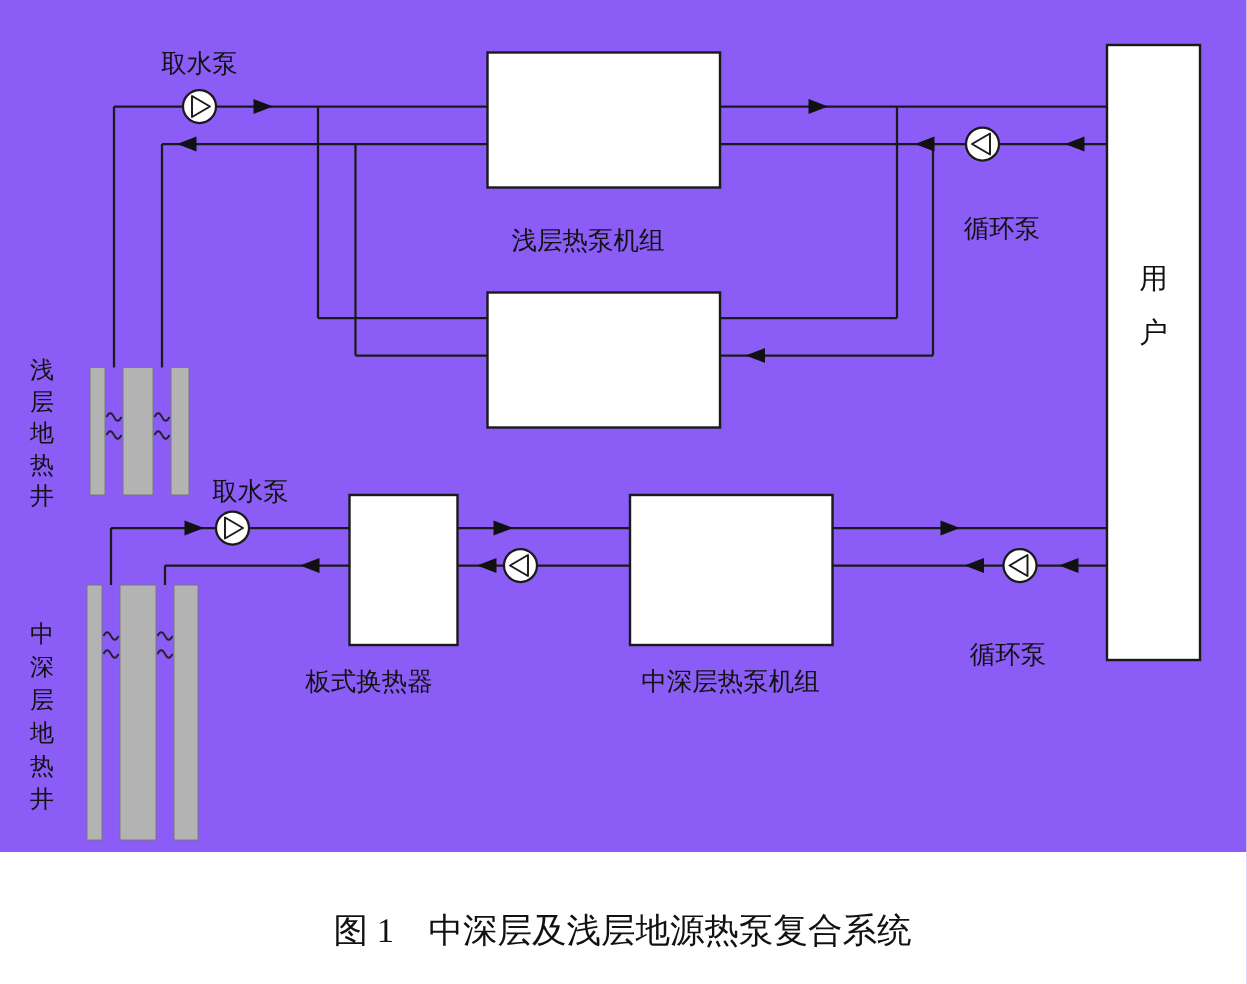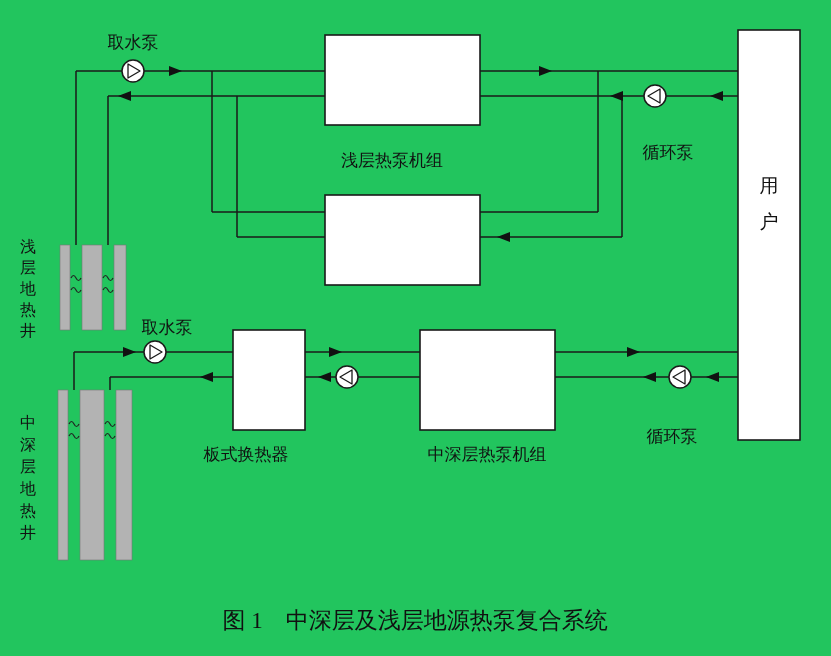--- a/index.html
+++ b/index.html
@@ -6,22 +6,22 @@
     margin: 0;
     padding: 0;
     background: #ffffff;
     width: 831px;
     height: 656px;
     overflow: hidden;
   }
   .stage {
     position: relative;
     width: 831px;
-    height: 656px;
-    background: #22c55e;
+    height: 568px;
+    background: #8b5cf6;
   }
   .pipe   { stroke: #1a1a1a; stroke-width: 1.5; fill: none; }
   .box    { fill: #ffffff; stroke: #1a1a1a; stroke-width: 1.6; }
   .arrow  { fill: #111111; stroke: none; }
   .pump-body { fill: #ffffff; stroke: #1a1a1a; stroke-width: 1.5; }
   .pump-tri  { fill: #ffffff; stroke: #1a1a1a; stroke-width: 1.3; stroke-linejoin: round; }
   .well-bar  { fill: #b3b3b3; stroke: #777777; stroke-width: 0.6; }
   .wave      { fill: none; stroke: #222222; stroke-width: 1.2; }
   text {
     font-family: "Liberation Serif", "DejaVu Serif", serif;

